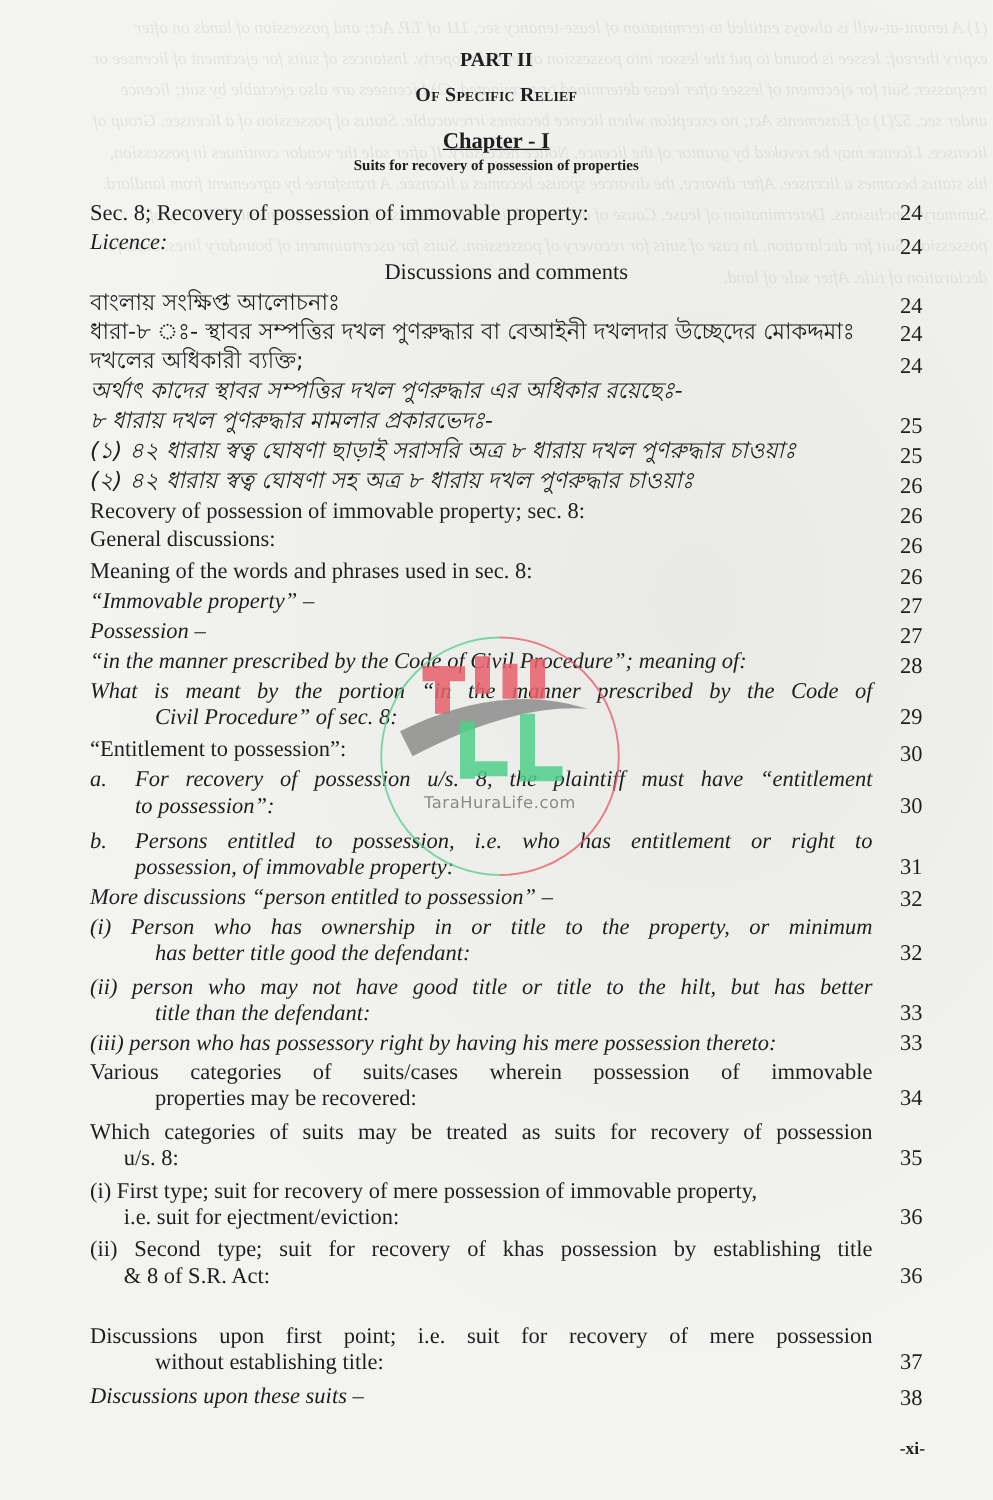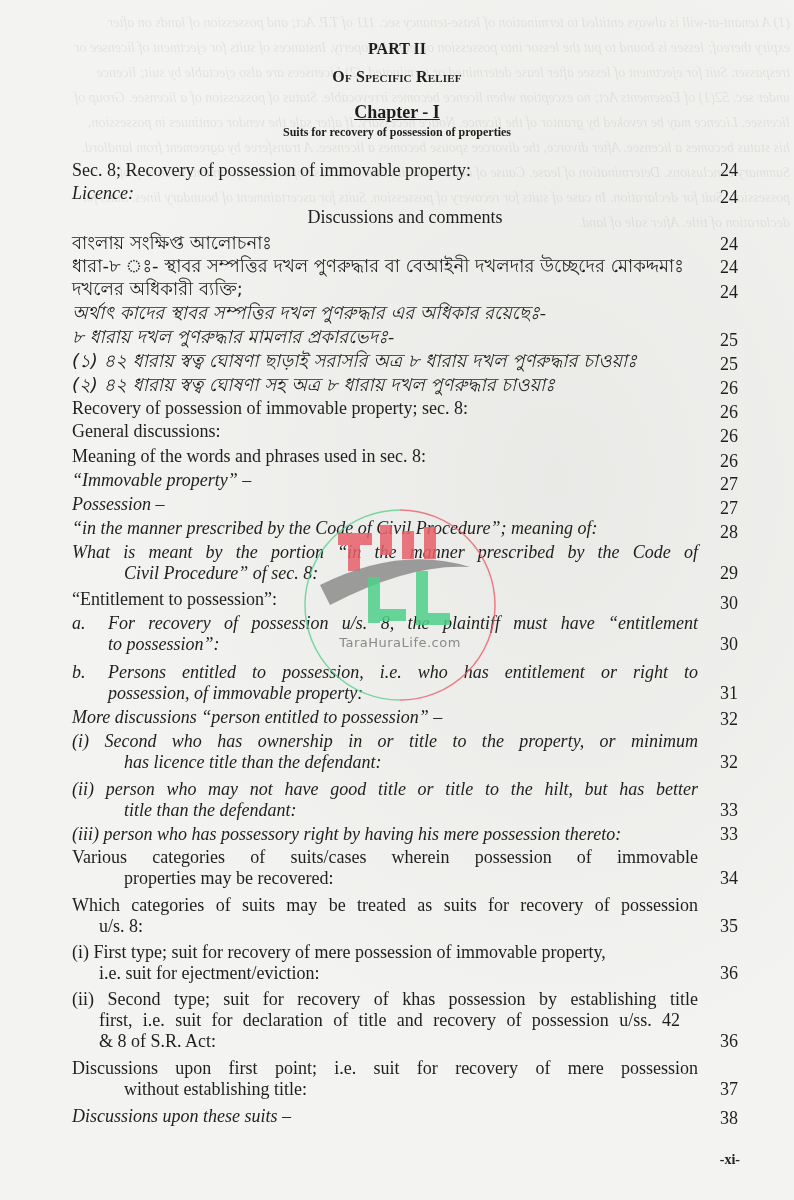--- a/index.html
+++ b/index.html
@@ -148,22 +148,22 @@
       <span class="lbl" style="position:absolute;left:0;top:0">b.</span>
       <span class="txt indent-a just">Persons entitled to possession, i.e. who has entitlement or right to</span>
       <span class="txt indent-a">possession, of immovable property:</span>
       <span class="pg">31</span>
     </div>
     <div class="row it" style="top:707px">
       <span class="txt">More discussions “person entitled to possession” –</span>
       <span class="pg" style="top:2px;bottom:auto">32</span>
     </div>
     <div class="row it" style="top:731px">
-      <span class="txt just">(i) Second who has ownership in or title to the property, or minimum</span>
-      <span class="txt indent2">has licence title than the defendant:</span>
+      <span class="txt just">(i) Person who has ownership in or title to the property, or minimum</span>
+      <span class="txt indent2">has better title good the defendant:</span>
       <span class="pg">32</span>
     </div>
     <div class="row it" style="top:779px">
       <span class="txt just">(ii) person who may not have good title or title to the hilt, but has better</span>
       <span class="txt indent2">title than the defendant:</span>
       <span class="pg">33</span>
     </div>
     <div class="row it" style="top:824px">
       <span class="txt">(iii) person who has possessory right by having his mere possession thereto:</span>
       <span class="pg" style="top:0;bottom:auto">33</span>
@@ -178,21 +178,20 @@
       <span class="txt" style="padding-left:27px">u/s. 8:</span>
       <span class="pg">35</span>
     </div>
     <div class="row" style="top:942px">
       <span class="txt">(i) First type; suit for recovery of mere possession of immovable property,</span>
       <span class="txt" style="padding-left:27px">i.e. suit for ejectment/eviction:</span>
       <span class="pg">36</span>
     </div>
     <div class="row" style="top:989px">
       <span class="txt just">(ii) Second type; suit for recovery of khas possession by establishing title</span>
-      <span class="txt" style="padding-left:27px;text-align:justify;text-align-last:justify;padding-right:58px">first, i.e. suit for declaration of title and recovery of possession u/ss. 42</span>
       <span class="txt" style="padding-left:27px">&amp; 8 of S.R. Act:</span>
       <span class="pg">36</span>
     </div>
     <div class="row" style="top:1058px">
       <span class="txt just">Discussions upon first point; i.e. suit for recovery of mere possession</span>
       <span class="txt indent2">without establishing title:</span>
       <span class="pg">37</span>
     </div>
     <div class="row it" style="top:1106px">
       <span class="txt">Discussions upon these suits –</span>

